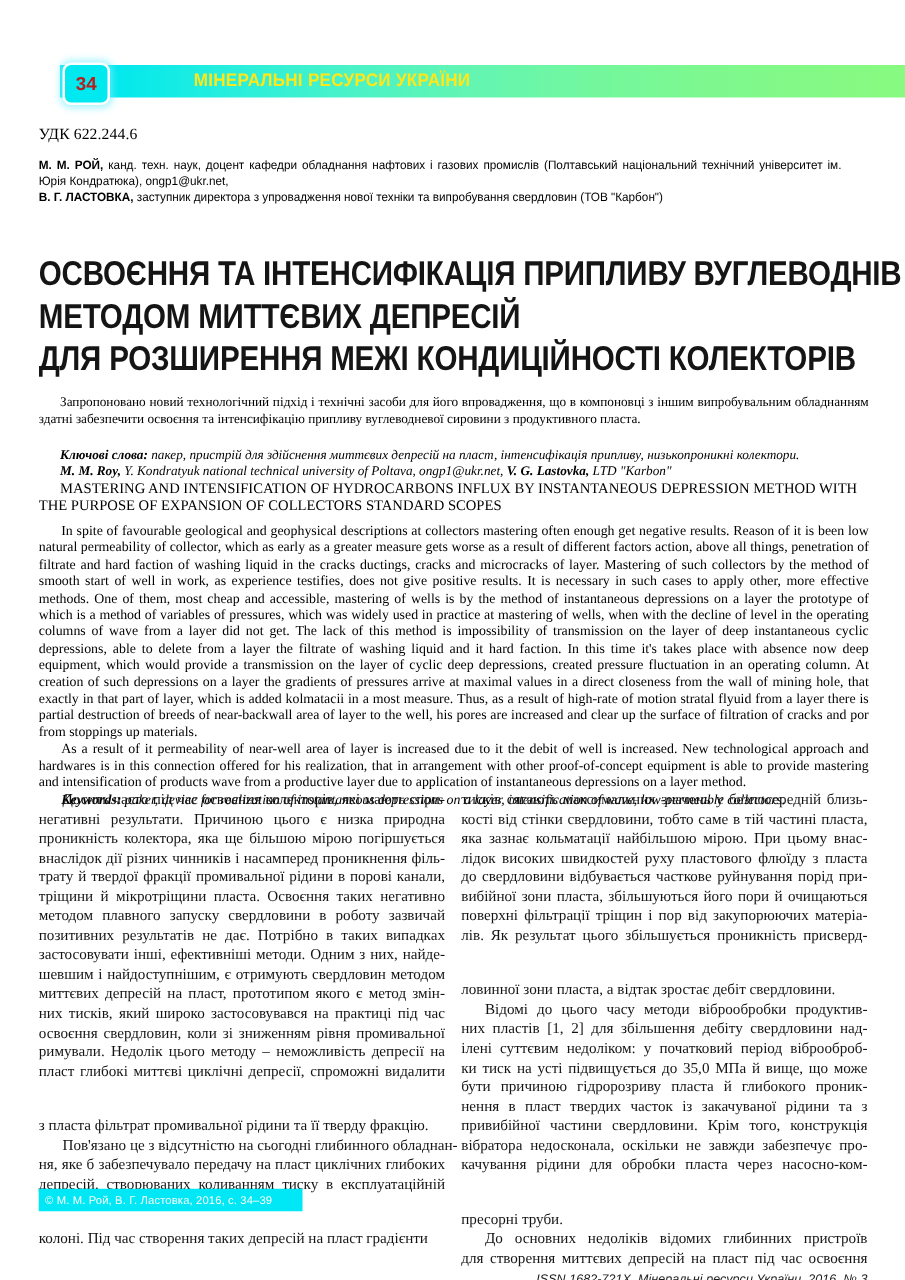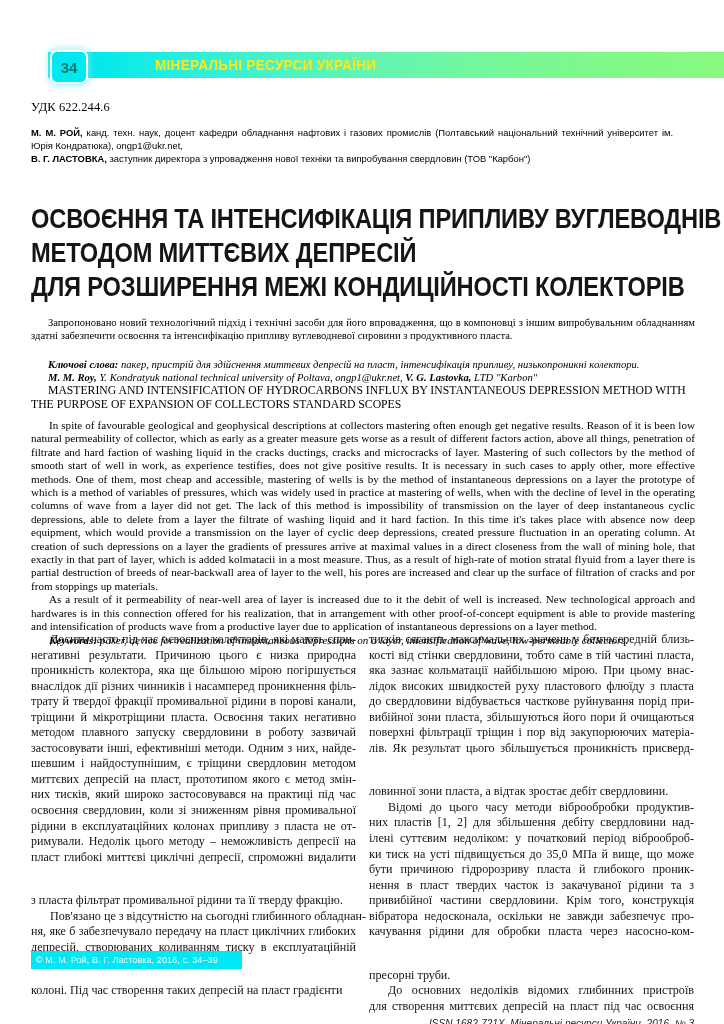--- a/index.html
+++ b/index.html
@@ -68,21 +68,21 @@
     background: #00e8f0;
     box-shadow: 0 0 6px 2px rgba(120,240,255,0.65);
     display: flex;
     align-items: center;
     justify-content: center;
   }
   .page-badge span {
     font-family: "Liberation Sans", sans-serif;
     font-weight: bold;
     font-size: 15px;
-    color: #0f766e;
+    color: #b91c1c;
     line-height: 1;
   }
 
   
   .udc {
     position: absolute;
     left: 31px;
     top: 100px;
     font-family: "Liberation Serif", serif;
     font-size: 12.5px;
@@ -287,26 +287,26 @@
   </div>
 
   <div class="col col-left">
       <span class="ln-just" style="text-indent: 19px;">Досить часто під час освоєння колекторів, які мають спри-</span>
       <span class="ln-just">негативні результати. Причиною цього є низка природна</span>
       <span class="ln-just">проникність колектора, яка ще більшою мірою погіршується</span>
       <span class="ln-just">внаслідок дії різних чинників і насамперед проникнення філь-</span>
       <span class="ln-just">трату й твердої фракції промивальної рідини в порові канали,</span>
       <span class="ln-just">тріщини й мікротріщини пласта. Освоєння таких негативно</span>
       <span class="ln-just">методом плавного запуску свердловини в роботу зазвичай</span>
+      <span class="ln-just">позитивних результатів не дає. Потрібно в таких випадках</span>
       <span class="ln-just">застосовувати інші, ефективніші методи. Одним з них, найде-</span>
-      <span class="ln-just">шевшим і найдоступнішим, є тріщини свердловин методом</span>
+      <span class="ln-just">шевшим і найдоступнішим, є отримують свердловин методом</span>
       <span class="ln-just">миттєвих депресій на пласт, прототипом якого є метод змін-</span>
       <span class="ln-just">них тисків, який широко застосовувався на практиці під час</span>
       <span class="ln-just">освоєння свердловин, коли зі зниженням рівня промивальної</span>
-      <span class="ln-just">рідини в експлуатаційних колонах припливу з пласта не от-</span>
       <span class="ln-just">римували. Недолік цього методу – неможливість депресії на</span>
       <span class="ln-just">пласт глибокі миттєві циклічні депресії, спроможні видалити</span>
       <span class="ln">з пласта фільтрат промивальної рідини та її тверду фракцію.</span>
       <span class="ln-just" style="text-indent: 19px;">Пов'язано це з відсутністю на сьогодні глибинного обладнан-</span>
       <span class="ln-just">ня, яке б забезпечувало передачу на пласт циклічних глибоких</span>
       <span class="ln-just">депресій, створюваних коливанням тиску в експлуатаційній</span>
       <span class="ln">колоні. Під час створення таких депресій на пласт градієнти</span>
     </div>
 
   <div class="col col-right">

